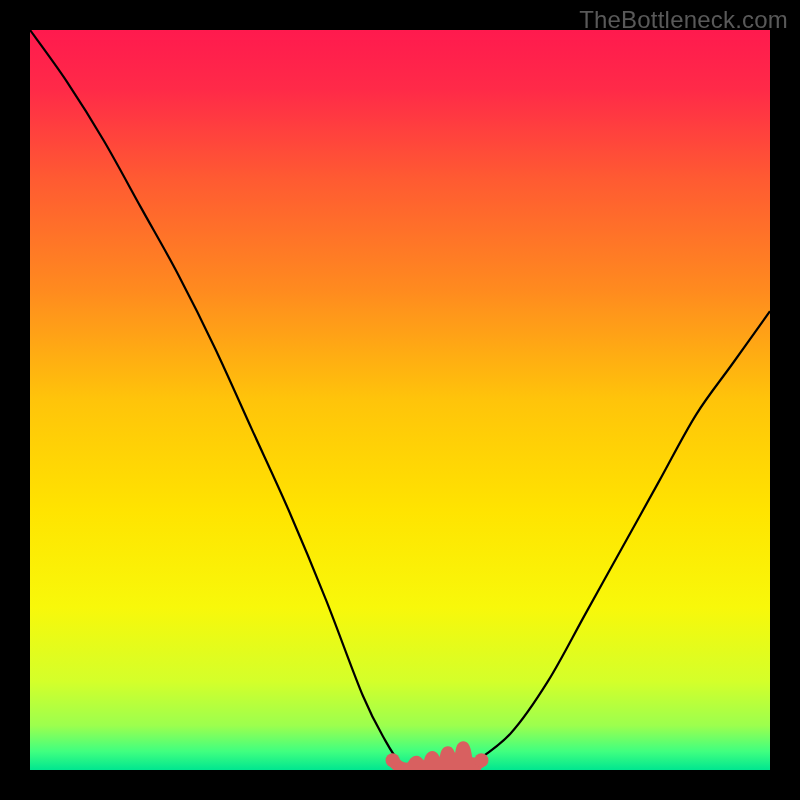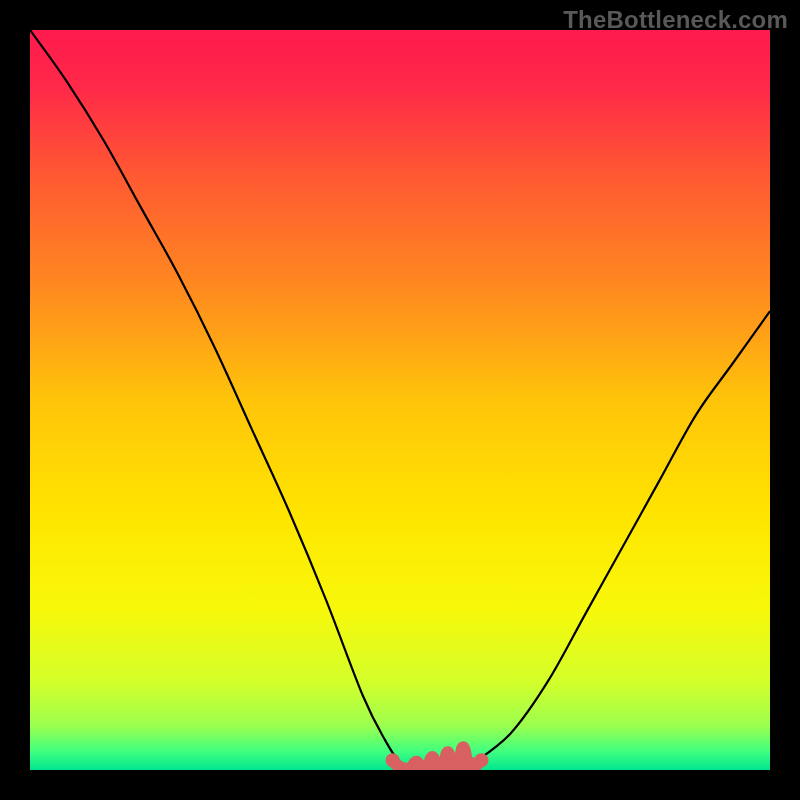--- a/index.html
+++ b/index.html
@@ -15,21 +15,21 @@
     position: relative;
     width: 800px;
     height: 800px;
     background: #000;
   }
   .watermark {
     position: absolute;
     top: 6px;
     right: 12px;
     font-size: 24px;
-    font-weight: 700;
+    font-weight: 400;
     color: #595959;
     letter-spacing: 0.2px;
     z-index: 50;
   }
   .plot-area {
     position: absolute;
     left: 30px;
     top: 30px;
     width: 740px;
     height: 740px;

